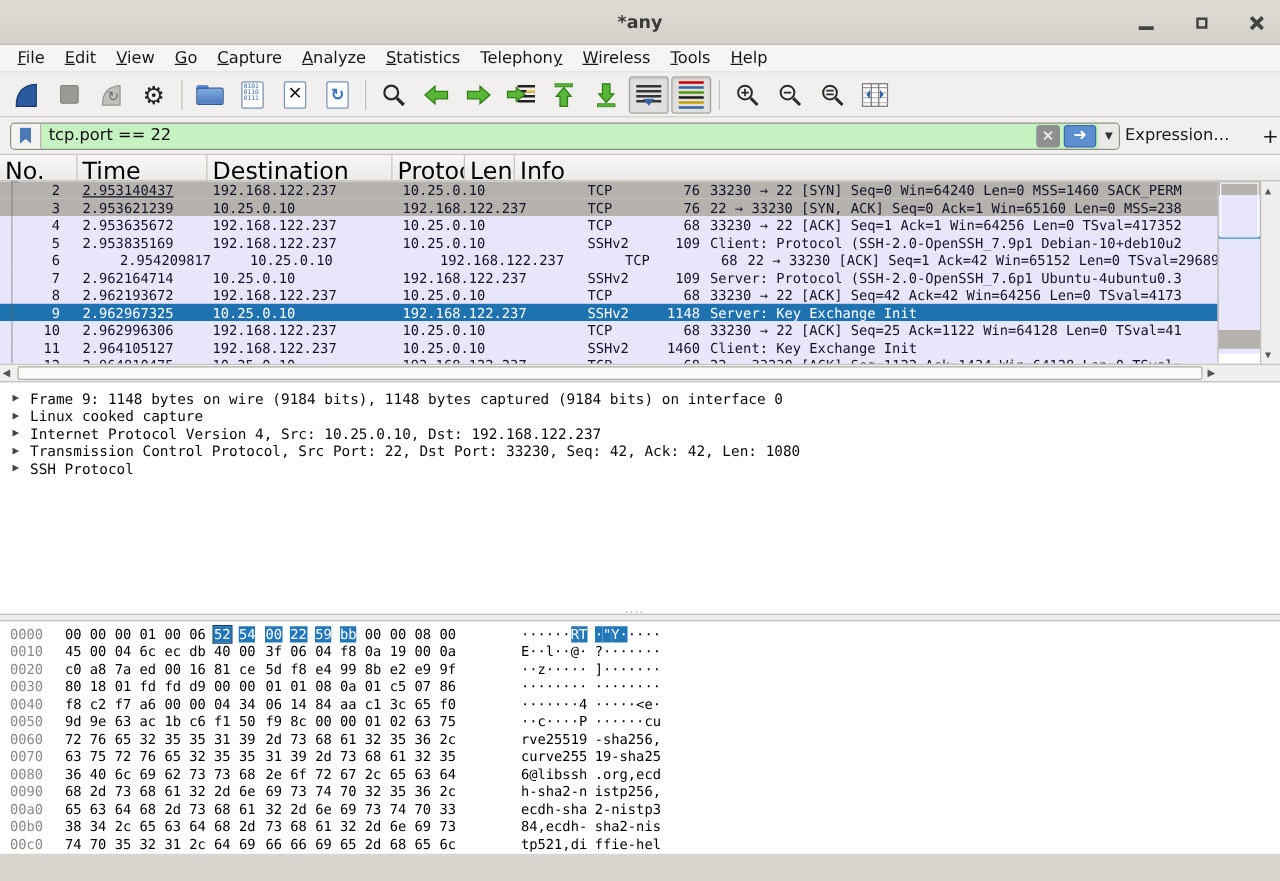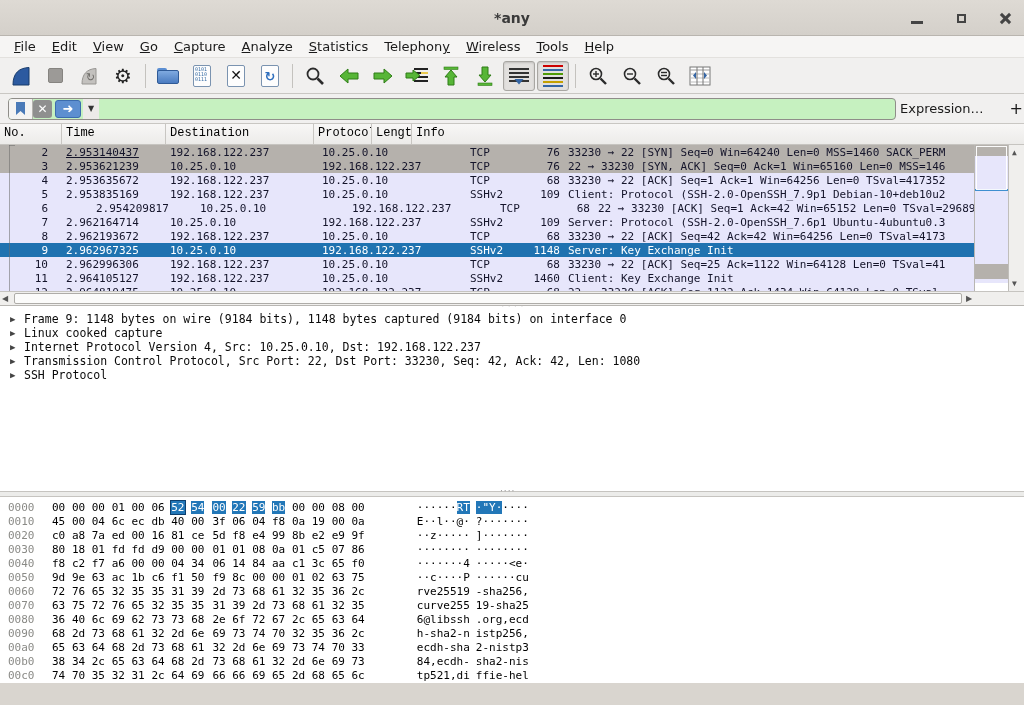--- a/index.html
+++ b/index.html
@@ -43,21 +43,21 @@
   .bookmark-glyph { width:9px; height:13px; background:#4a7ab8; clip-path:polygon(0 0,100% 0,100% 100%,50% 70%,0 100%); }
   .filter-input { flex:1; border:none; outline:none; background:transparent; font-family:"DejaVu Sans",sans-serif; font-size:13px; color:#111; padding-left:6px; }
   .clear-btn { width:19px; height:18px; background:#8f8f8f; border-radius:3px; color:#fff; font-size:12px; display:flex; align-items:center; justify-content:center; margin-right:3px; font-weight:bold; }
   .apply-btn { width:26px; height:18px; background:#5d8fd0; border:1px solid #3c6cae; border-radius:3px; color:#fff; display:flex; align-items:center; justify-content:center; font-size:13px; margin-right:2px; }
   .filter-drop { width:16px; height:100%; background:#eceae8; display:flex; align-items:center; justify-content:center; font-size:8px; color:#333; }
   .expr-label { margin-left:4px; color:#1a1a1a; }
   .fsep { width:1px; height:16px; background:#c4c2be; margin:0 10px; }
   .add-btn { font-size:16px; color:#1a1a1a; padding:0 6px; }
 
   
-  .pl-header { height:21px; display:flex; background:linear-gradient(#f8f7f6,#ecebe9); border-bottom:1px solid #c6c4c0; font-size:12px; color:#000;font-family:Liberation Mono, monospace; }
+  .pl-header { height:21px; display:flex; background:linear-gradient(#f8f7f6,#ecebe9); border-bottom:1px solid #c6c4c0; font-size:19px; color:#000; }
   .pl-hcell { border-right:1px solid #c8c6c2; padding:2px 0 0 4px; overflow:hidden; white-space:nowrap; }
   .pl-rows { height:146px; position:relative; overflow:hidden; background:#fff; font-family:"DejaVu Sans Mono",monospace; font-size:11px; }
   .prow { height:14px; display:flex; white-space:nowrap; color:#14142a; position:relative; }
   .prow.gray { background:#b5b1ac; }
   .prow.lav { background:#e7e6fb; }
   .prow.sel { background:#1f72b0; color:#fff; }
   .pcell { overflow:hidden; flex-shrink:0; padding-top:1px; }
   .pcell.num { text-align:right; padding-right:14px; }
   .pcell.len { text-align:right; padding-right:4px; }
   .pcell.info { flex-shrink:1; flex-grow:1; padding-left:4px; }
@@ -282,20 +282,21 @@
           <path d="M15 6 L18 9.5 L15 13 Z" fill="#3465a4"></path>
       </svg>
     </div>
   </div>
 
   <div class="filterbar">
     <div class="filter-box">
       <div class="bookmark-btn">
           <div class="bookmark-glyph"></div>
         </div>
+      <input class="filter-input" spellcheck="false" value="tcp.port == 22" style="">
       <div class="clear-btn">
           <span>✕</span>
         </div>
       <div class="apply-btn">
           <span>➜</span>
         </div>
       <div class="filter-drop">
           <span>▼</span>
         </div>
     </div>
@@ -325,21 +326,21 @@
         <div class="pcell info">33230 → 22 [SYN] Seq=0 Win=64240 Len=0 MSS=1460 SACK_PERM</div>
       </div>
       <div class="prow gray">
         <div class="conv-line"></div>
         <div class="pcell num" style="width: 62px;">3</div>
         <div class="pcell " style="width: 104px; padding-left: 4px;">2.953621239</div>
         <div class="pcell " style="width: 152px; padding-left: 4px;">10.25.0.10</div>
         <div class="pcell " style="width: 148px; padding-left: 4px;">192.168.122.237</div>
         <div class="pcell " style="width: 58px; padding-left: 4px;">TCP</div>
         <div class="pcell len" style="width: 40px;">76</div>
-        <div class="pcell info">22 → 33230 [SYN, ACK] Seq=0 Ack=1 Win=65160 Len=0 MSS=146</div>
+        <div class="pcell info">22 → 33230 [SYN, ACK] Seq=0 Ack=1 Win=65160 Len=0 MSS=238</div>
       </div>
       <div class="prow lav">
         <div class="conv-line"></div>
         <div class="pcell num" style="width: 62px;">4</div>
         <div class="pcell " style="width: 104px; padding-left: 4px;">2.953635672</div>
         <div class="pcell " style="width: 152px; padding-left: 4px;">192.168.122.237</div>
         <div class="pcell " style="width: 148px; padding-left: 4px;">10.25.0.10</div>
         <div class="pcell " style="width: 58px; padding-left: 4px;">TCP</div>
         <div class="pcell len" style="width: 40px;">68</div>
         <div class="pcell info">33230 → 22 [ACK] Seq=1 Ack=1 Win=64256 Len=0 TSval=417352</div>

